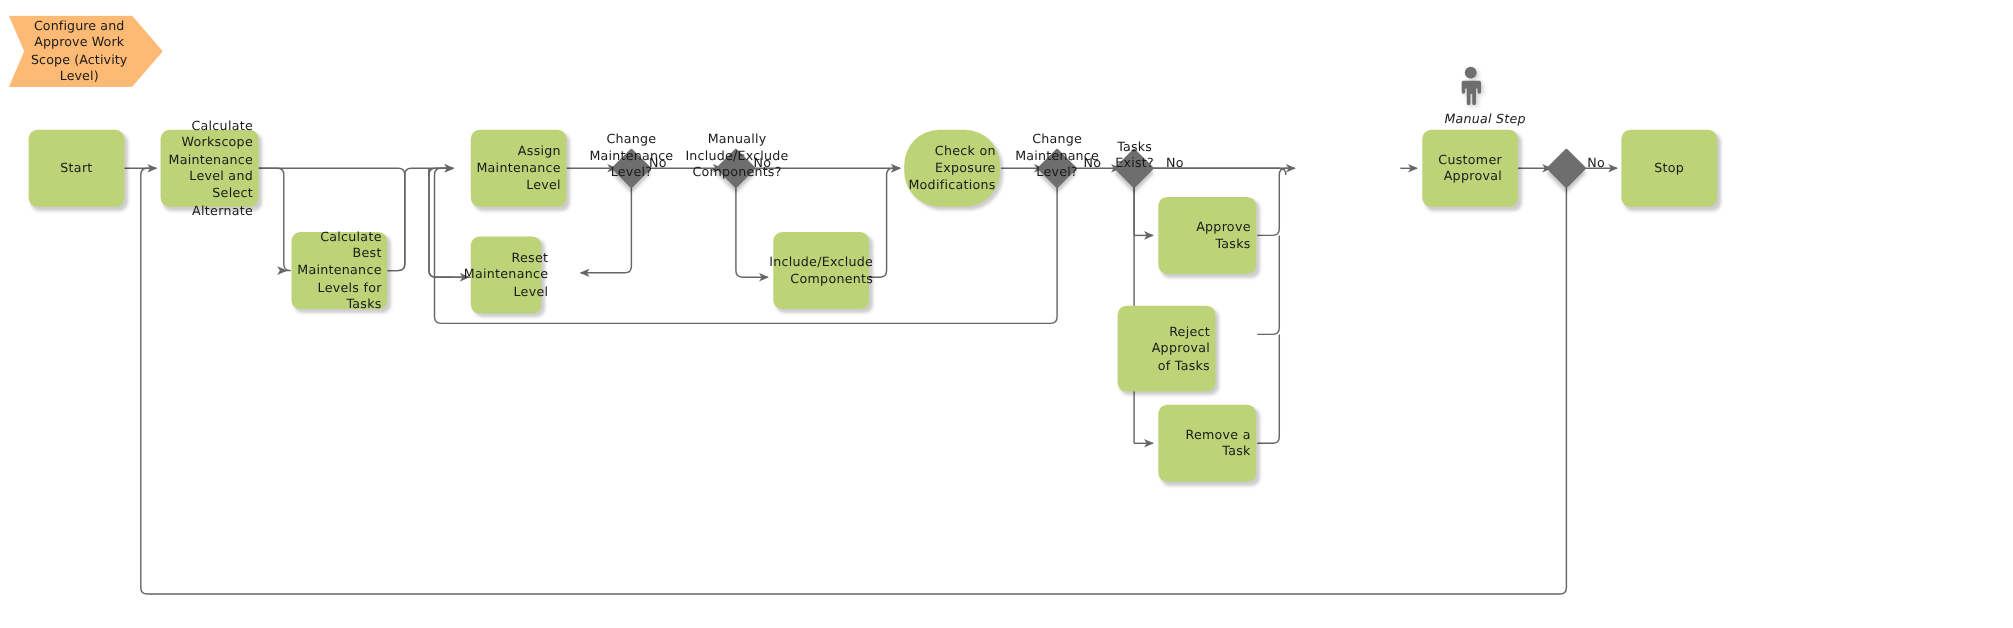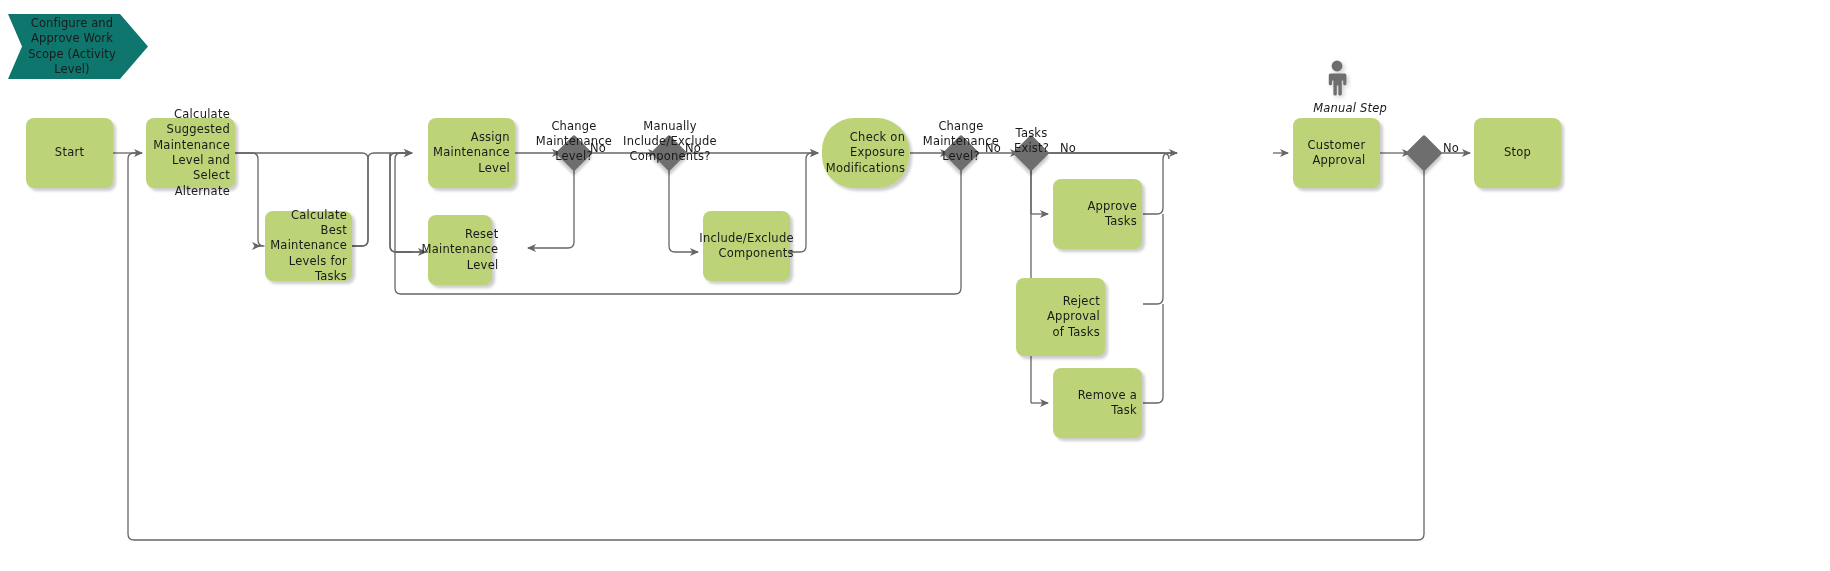--- a/index.html
+++ b/index.html
@@ -28,21 +28,21 @@
     height: 571px;
     pointer-events: none;
   }
   
   .banner {
     position: absolute;
     display: flex;
     align-items: center;
     justify-content: center;
     text-align: center;
-    background: #0f766e;
+    background: #fdba74;
     color: #1a1a1a;
     font-size: 11.5px;
     line-height: 1.32;
     letter-spacing: 0.1px;
     padding: 4px 26px 4px 14px;
     box-sizing: border-box;
     clip-path: polygon(0 0, calc(100% - 28px) 0, 100% 50%, calc(100% - 28px) 100%, 0 100%, 14px 50%);
     filter: drop-shadow(3px 3px 2px rgba(0,0,0,0.22));
   }
   .banner span { display: block; }
@@ -192,21 +192,21 @@
 
   <div class="node" style="left:26px; top:118px; width:87px; height:70px;">
     <div>
         <span>Start</span>
       </div>
   </div>
 
   <div class="node" style="left:146px; top:118px; width:89px; height:70px;">
     <div>
       <span>Calculate</span>
-      <span>Suggested</span>
+      <span>Workscope</span>
       <span>Maintenance</span>
       <span>Level and Select</span>
       <span>Alternate</span>
     </div>
   </div>
 
   <div class="node" style="left:265px; top:211px; width:87px; height:70px;">
     <div>
       <span>Calculate Best</span>
       <span>Maintenance</span>

